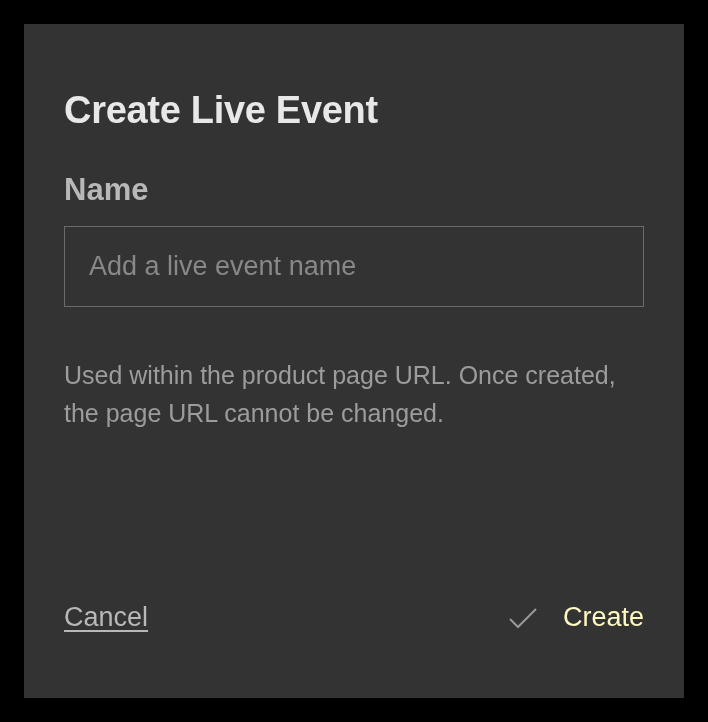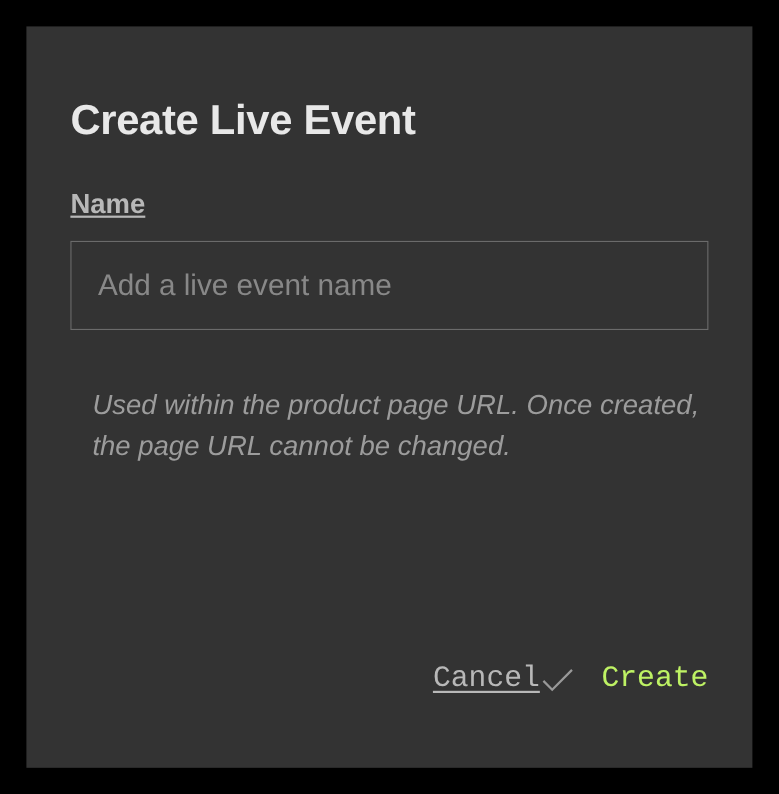--- a/index.html
+++ b/index.html
@@ -27,74 +27,70 @@
       font-size: 38px;
       font-weight: 600;
       margin-bottom: 40px;
       letter-spacing: -0.3px;
     }
     .field-group {
       margin-bottom: 32px;
     }
     .field-label {
       color: #b8b8b8;
-      font-size: 25px;
+      font-size: 31px;
       font-weight: 600;
       display: block;
       margin-bottom: 18px;
-      text-decoration: underline;
     }
     .field-input {
       width: 100%;
       background: transparent;
       border: 1px solid #6b6b6b;
       color: #0ea5e9;
       font-size: 27px;
       padding: 24px 24px;
       outline: none;
       font-family: inherit;
     }
     .field-input::placeholder {
       color: #888888;
       font-weight: 400;
     }
     .helper-text {
       color: #9c9c9c;
       font-size: 25px;
-      font-style: italic;
       line-height: 1.5;
       margin-top: 18px;
-      margin-left: 20px;
     }
     .actions {
       margin-top: auto;
       display: flex;
-      justify-content: flex-end;
+      justify-content: space-between;
       align-items: center;
       padding-top: 30px;
-      font-family: Liberation Mono, monospace;
     }
     .cancel-link {
       color: #b8b8b8;
       font-size: 27px;
       text-decoration: underline;
       text-underline-offset: 4px;
       background: none;
       border: none;
       cursor: pointer;
       font-family: inherit;
     }
     .create-button {
       display: flex;
       align-items: center;
       gap: 24px;
       background: none;
       border: none;
       cursor: pointer;
-      color: #bef264;
+      color: #fef9c3;
       font-size: 27px;
       font-family: inherit;
     }
     .check-icon {
       width: 32px;
       height: 26px;
       stroke: #999999;
       stroke-width: 2;
       fill: none;
     }

